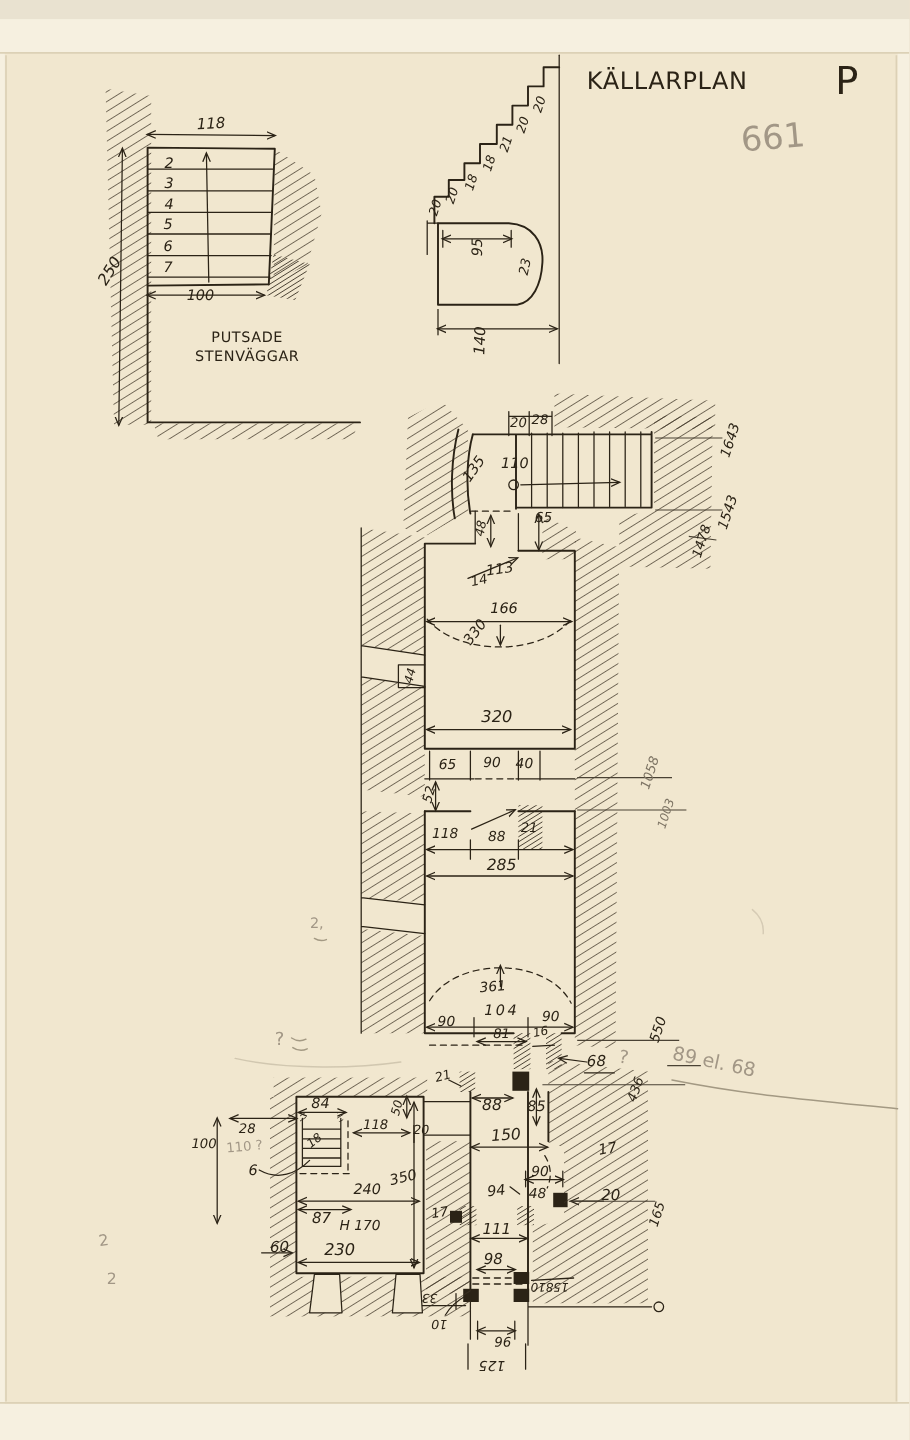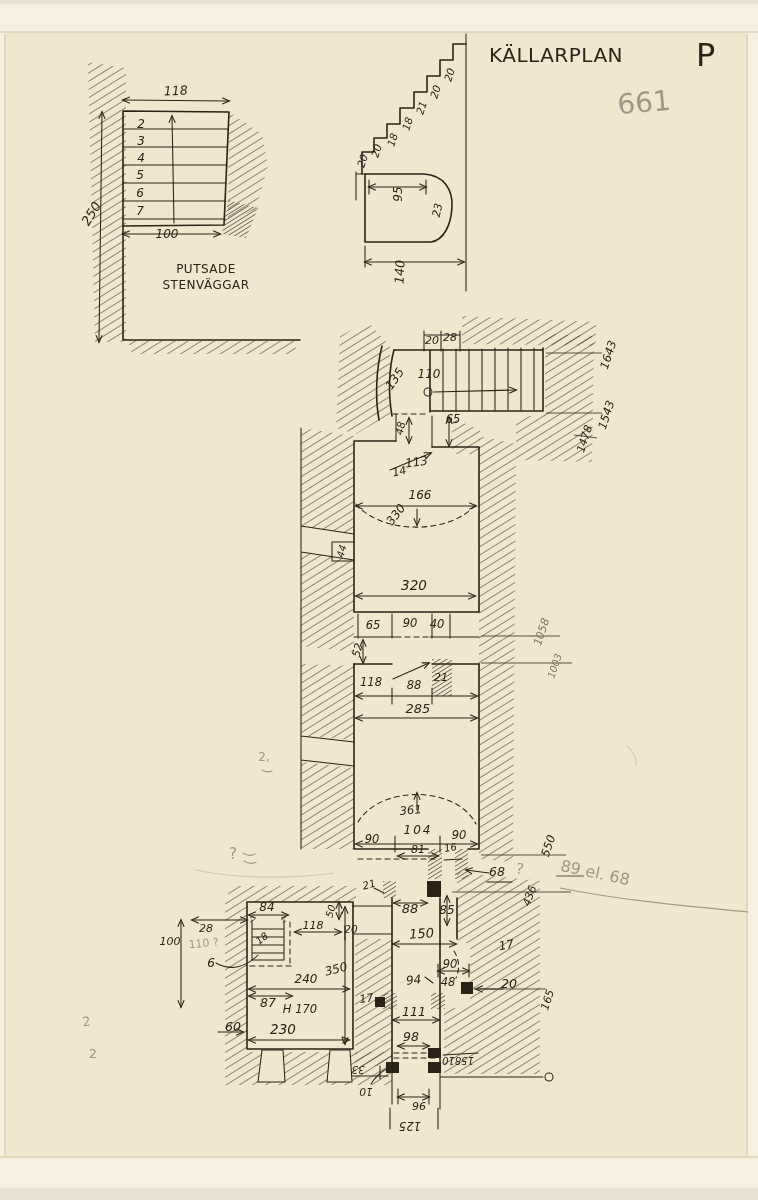--- a/index.html
+++ b/index.html
@@ -1,16 +1,16 @@
 <!DOCTYPE html>
 <html><head>
 <meta charset="utf-8">
 <style>
   html,body{margin:0;padding:0;background:#e9e2d0;}
-  #stage{position:relative;width:758px;height:1184px;margin:4px auto;background:#f6f0e0;overflow:hidden;}
+  #stage{position:relative;width:758px;height:1184px;margin:16px auto;background:#f6f0e0;overflow:hidden;}
   svg{display:block}
   .s{stroke:#2b2316;fill:none;stroke-width:1.6;stroke-linecap:round;stroke-linejoin:round}
   .t{stroke-width:1.05}
   .dim{stroke:#2b2316;fill:none;stroke-width:1.05;stroke-linecap:round}
   .d2{stroke-dasharray:5 4}
   .lvl{stroke:#4a4234;stroke-width:.9;fill:none}
   .h{fill:url(#h);stroke:none}
   .hd{fill:url(#hd);stroke:none}
   .blk{fill:#2b2316;stroke:none}
   .pc{stroke:#a39983;fill:none;stroke-width:1.2;stroke-linecap:round}

